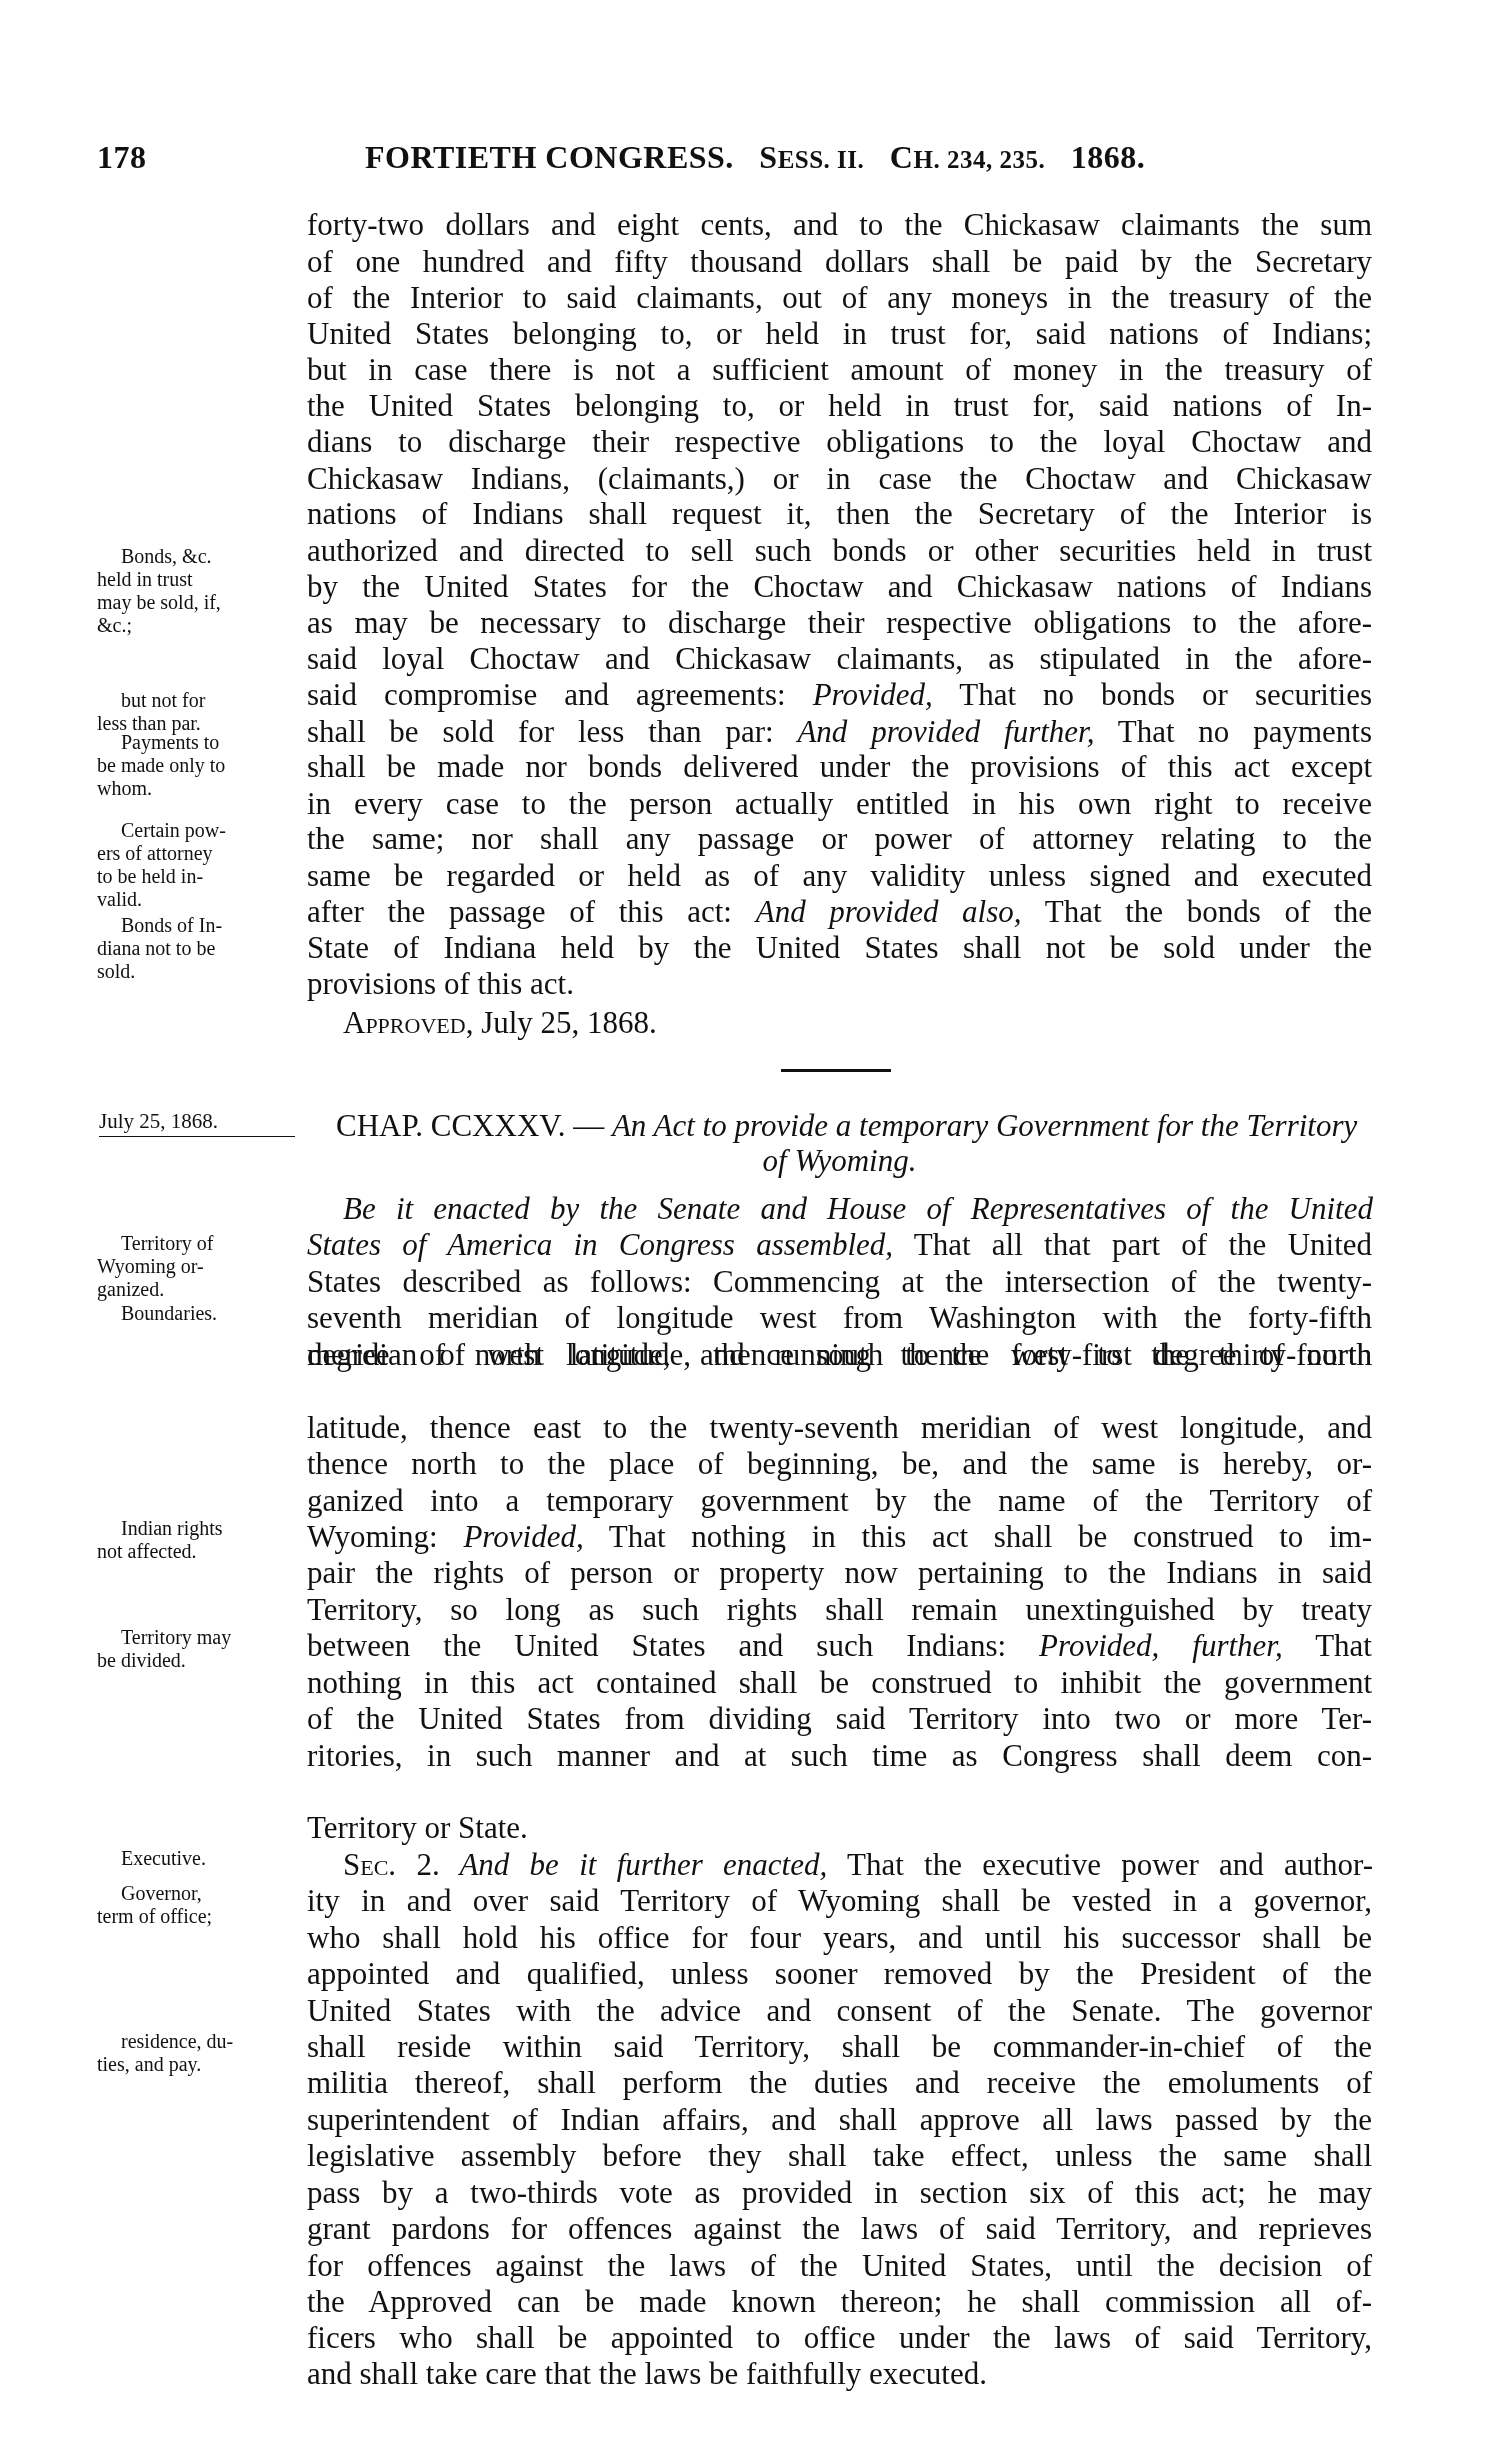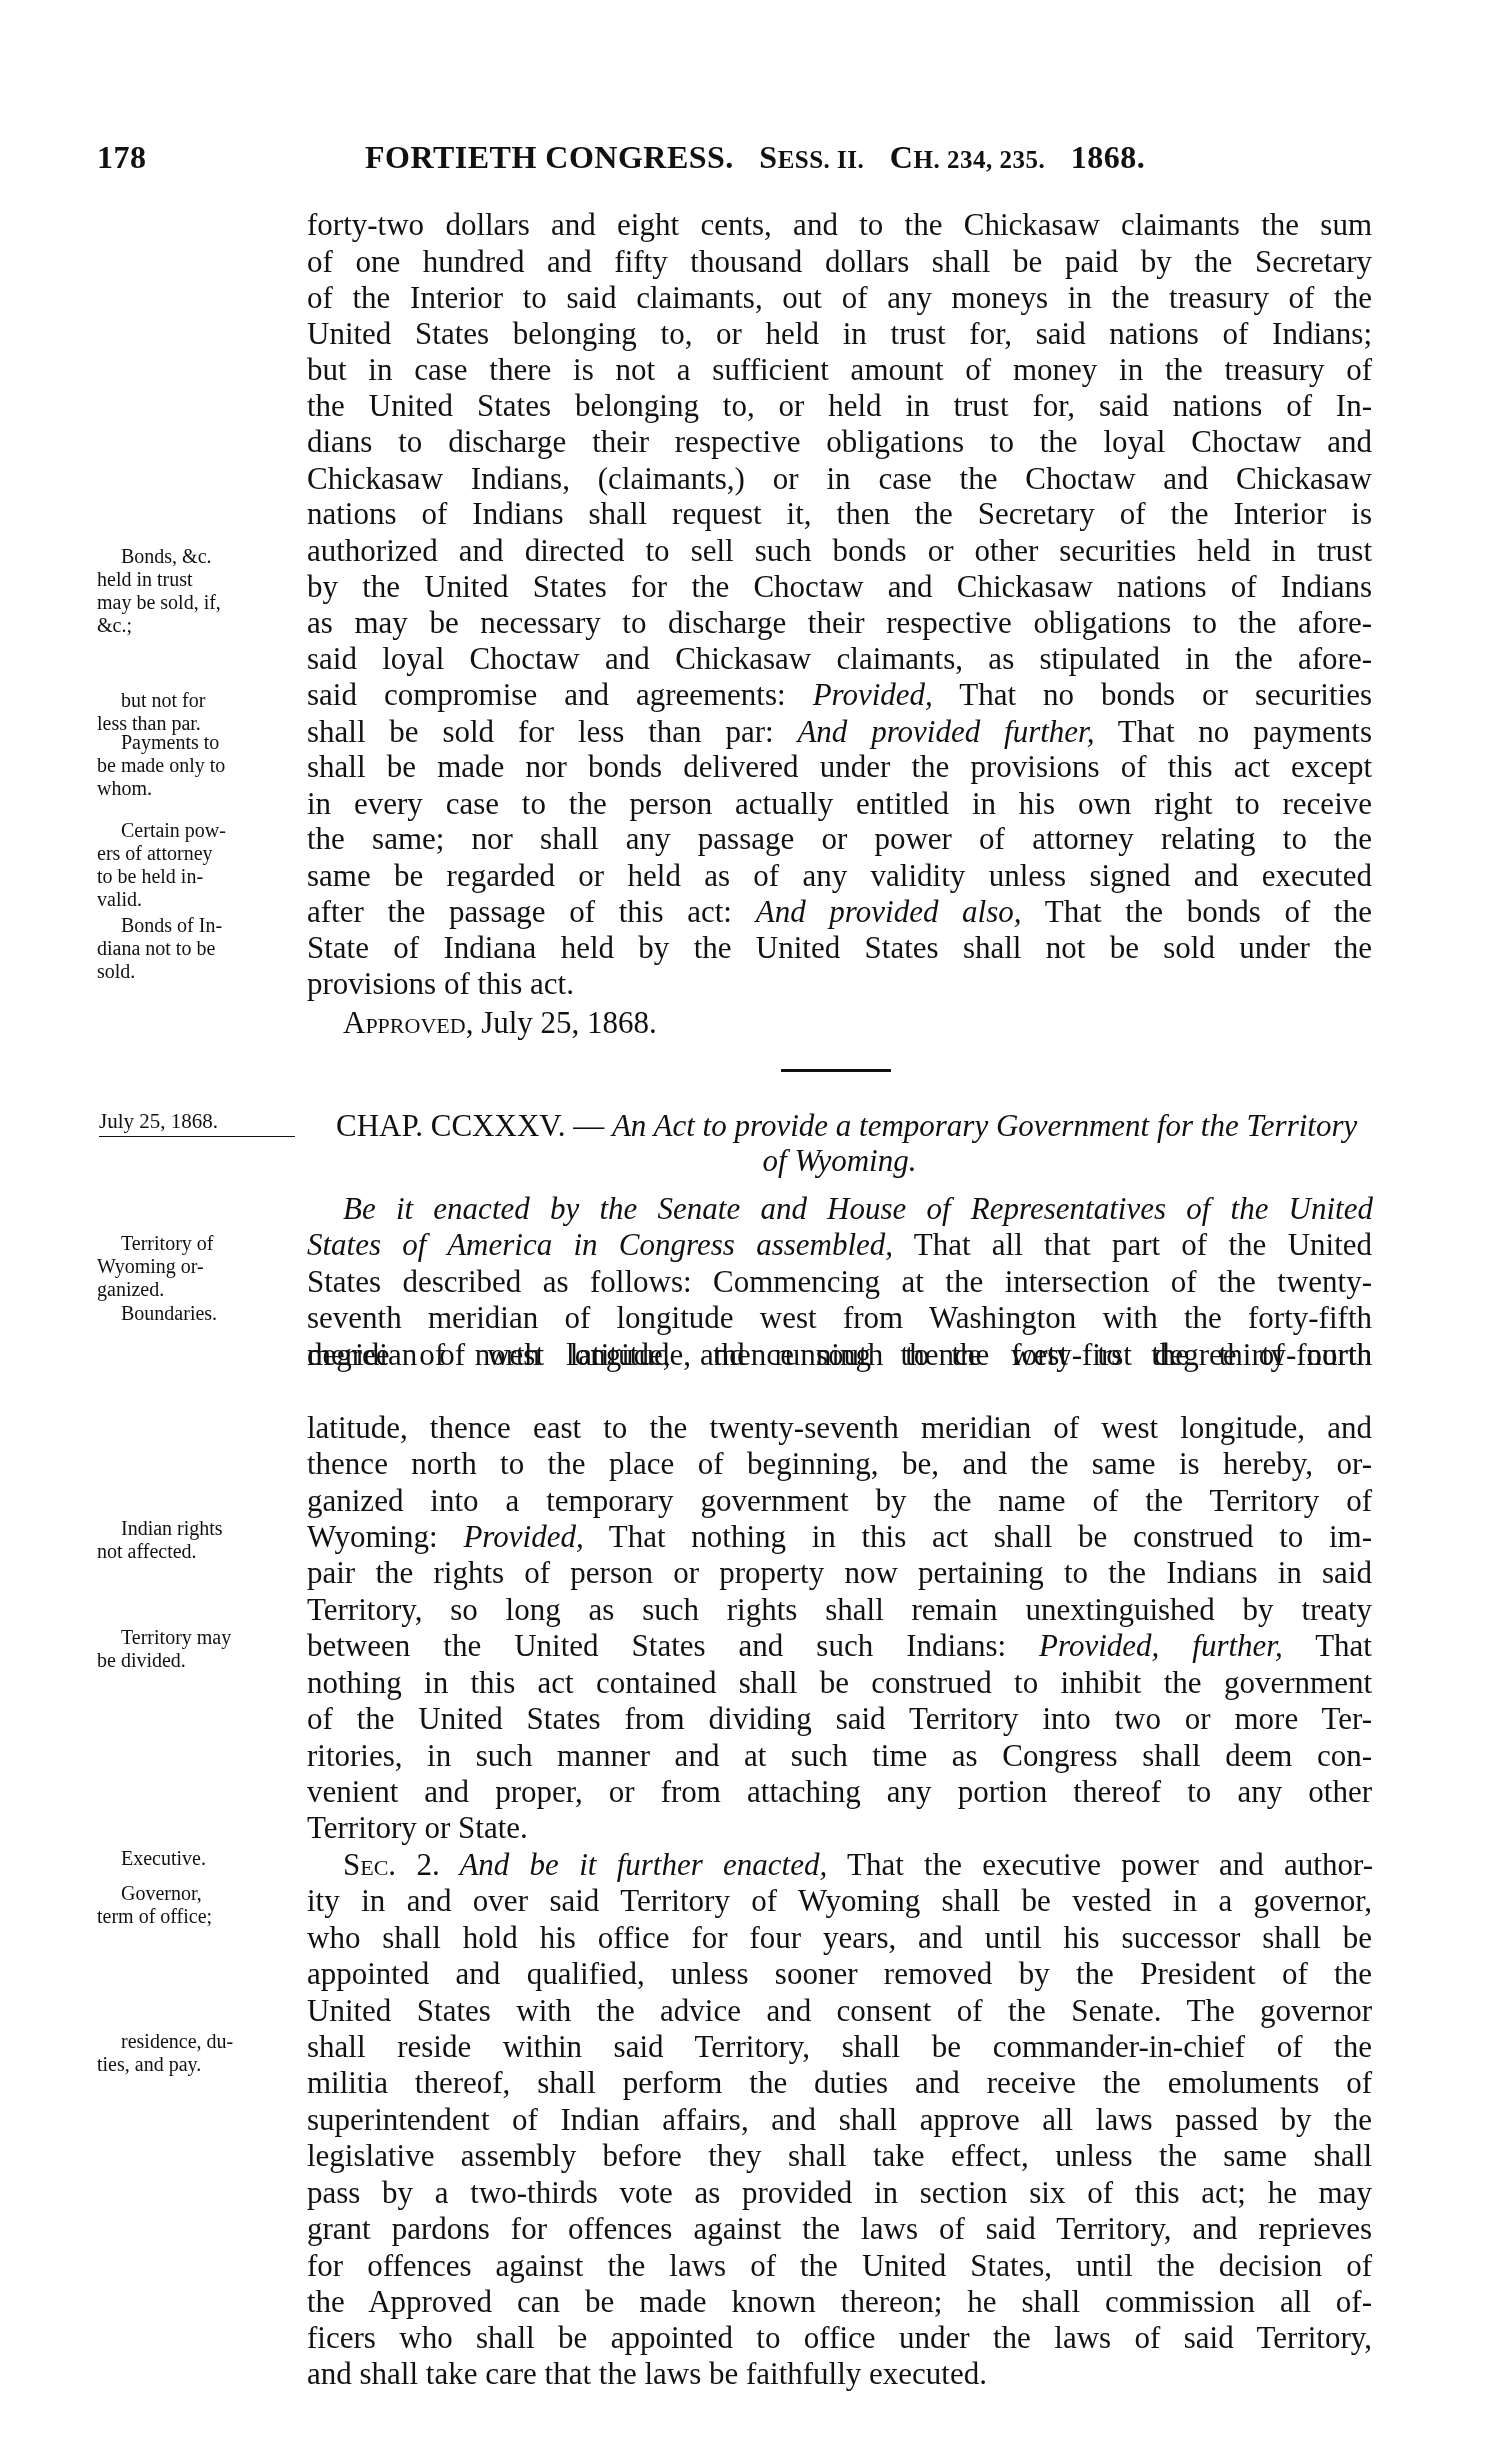--- a/index.html
+++ b/index.html
@@ -80,21 +80,20 @@
   <div class="line" style="top:1409px">latitude, thence east to the twenty-seventh meridian of west longitude, and</div>
   <div class="line" style="top:1445px">thence north to the place of beginning, be, and the same is hereby, or-</div>
   <div class="line" style="top:1482px">ganized into a temporary government by the name of the Territory of</div>
   <div class="line" style="top:1518px"><span>Wyoming: </span><i>Provided,</i><span> That nothing in this act shall be construed to im-</span></div>
   <div class="line" style="top:1554px">pair the rights of person or property now pertaining to the Indians in said</div>
   <div class="line" style="top:1591px">Territory, so long as such rights shall remain unextinguished by treaty</div>
   <div class="line" style="top:1627px"><span>between the United States and such Indians: </span><i>Provided, further,</i><span> That</span></div>
   <div class="line" style="top:1664px">nothing in this act contained shall be construed to inhibit the government</div>
   <div class="line" style="top:1700px">of the United States from dividing said Territory into two or more Ter-</div>
   <div class="line" style="top:1737px">ritories, in such manner and at such time as Congress shall deem con-</div>
-  <div class="line" style="top:1773px">venient and proper, or from attaching any portion thereof to any other</div>
   <div class="line last" style="top:1809px">Territory or State.</div>
   <div class="line indent" style="top:1846px"><span class="sc2">Sec. 2.</span><i> And be it further enacted,</i><span> That the executive power and author-</span></div>
   <div class="line" style="top:1882px">ity in and over said Territory of Wyoming shall be vested in a governor,</div>
   <div class="line" style="top:1919px">who shall hold his office for four years, and until his successor shall be</div>
   <div class="line" style="top:1955px">appointed and qualified, unless sooner removed by the President of the</div>
   <div class="line" style="top:1992px">United States with the advice and consent of the Senate.  The governor</div>
   <div class="line" style="top:2028px">shall reside within said Territory, shall be commander-in-chief of the</div>
   <div class="line" style="top:2064px">militia thereof, shall perform the duties and receive the emoluments of</div>
   <div class="line" style="top:2101px">superintendent of Indian affairs, and shall approve all laws passed by the</div>
   <div class="line" style="top:2174px">pass by a two-thirds vote as provided in section six of this act; he may</div>

